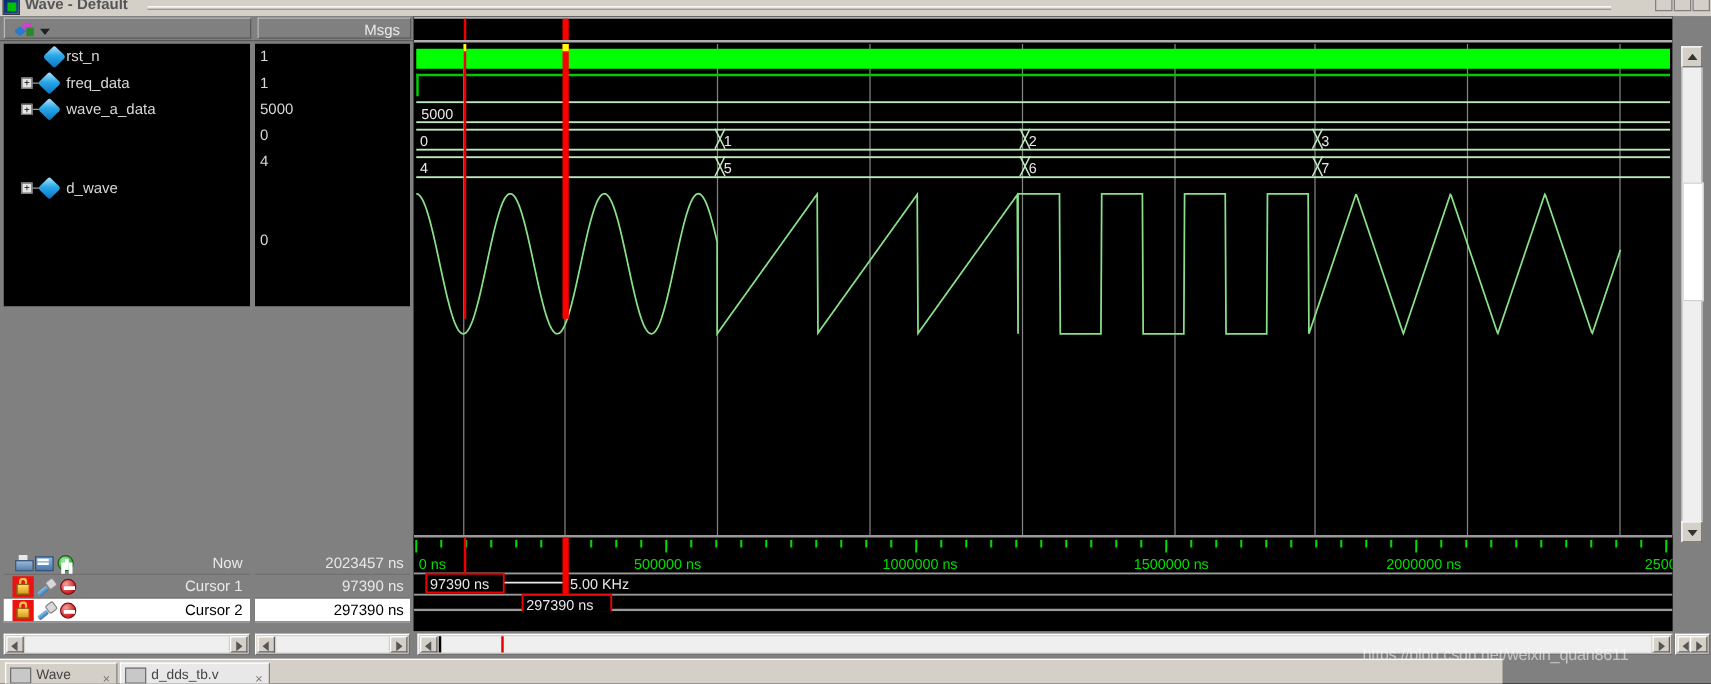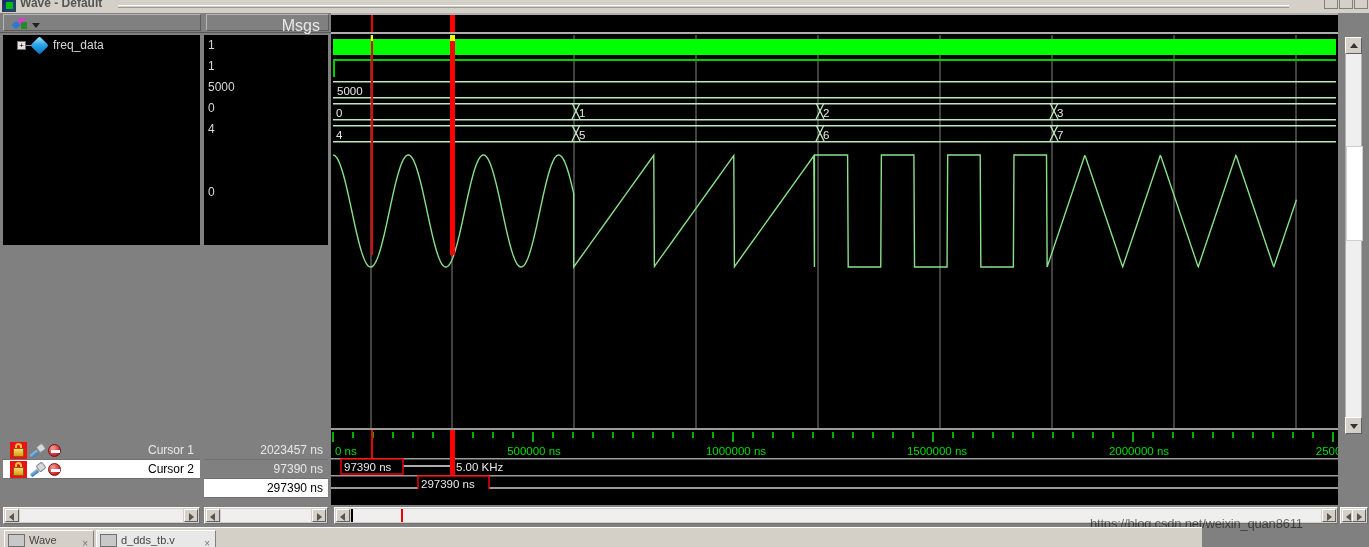--- a/index.html
+++ b/index.html
@@ -71,21 +71,21 @@
   #names-hdr-icon {
     position:absolute; left:8px; top:3px; width:16px; height:14px;
   }
   #names-hdr-caret {
     position:absolute; left:28px; top:8px;
     width:0;height:0;border-left:4px solid transparent;border-right:4px solid transparent;
     border-top:5px solid #202020;
   }
   #msgs-label {
     position:absolute; right:8px; top:2px;
-    font-size:16px; color:#e8e8e8;
+    font-size:12px; color:#e8e8e8;
   }
 
   
   .names-body {
     position:absolute; left:3px; top:22px; width:197px; height:210px;
     background:#000;
   }
   .vals-body {
     position:absolute; left:1px; top:22px; width:124px; height:210px;
     background:#000;
@@ -204,21 +204,21 @@
   .tab { position:absolute; top:2px; height:20px; background:#d4d0c8;
          border:1px solid #fff; border-right-color:#808080; border-bottom:none;
          font-size:11px; color:#444; padding-left:24px; line-height:19px; white-space:nowrap; }
   .tab .ticon { position:absolute; left:3px; top:3px; width:17px; height:13px;
          background:#c8c8c8; border:1px solid #707070; }
   .tab .tclose { position:absolute; right:5px; top:3px; font-size:10px; color:#777; }
 
   
   #watermark {
     position:absolute; left:1090px; top:516px;
-    font-size:13px; color:#000000; opacity:.55; white-space:nowrap;
+    font-size:13px; color:#ffffff; opacity:.55; white-space:nowrap;
     letter-spacing:-0.2px;
   }
 
   
   .vsb-btn { position:absolute; left:7px; width:17px; height:17px; background:#d4d0c8;
      border:1px solid #fff; border-right-color:#606060; border-bottom-color:#606060; }
   .vsb-btn::after{ content:''; position:absolute; left:4px; width:0;height:0;
      border-left:4px solid transparent; border-right:4px solid transparent; }
   .vsb-up{ top:24px; } .vsb-up::after{ top:5px; border-bottom:5px solid #333; }
   .vsb-dn{ top:404px; } .vsb-dn::after{ top:6px; border-top:5px solid #333; }
@@ -249,29 +249,51 @@
           <svg id="names-hdr-icon" viewBox="0 0 16 14">
             <rect x="6" y="0" width="7" height="7" fill="#cc44cc" transform="rotate(12 9 3)"></rect>
             <rect x="9" y="4" width="6" height="7" fill="#2a8a2a"></rect>
             <path d="M4 3 L9 7 L4 11 L-1 7 Z" fill="#2a7ad0"></path>
           </svg>
           <div id="names-hdr-caret"></div>
         </div>
       </div>
 
       <div class="names-body">
+        <div class="sigrow nochild">
+          <div class="diamond"></div>
+          <div class="lbl">rst_n</div>
+        </div>
         <div class="sigrow">
           <div class="plus"></div>
           <div class="dash"></div>
           <div class="diamond"></div>
           <div class="lbl">freq_data</div>
         </div>
+        <div class="sigrow">
+          <div class="plus"></div>
+          <div class="dash"></div>
+          <div class="diamond"></div>
+          <div class="lbl">wave_a_data</div>
+        </div>
+        <div class="sigrow tall">
+          <div class="plus"></div>
+          <div class="dash"></div>
+          <div class="diamond"></div>
+          <div class="lbl">d_wave</div>
+        </div>
       </div>
 
       <div class="cursor-panel">
+        <div class="crow">
+          <div class="ic ic-save"></div>
+          <div class="ic ic-load"></div>
+          <div class="ic ic-add"></div>
+          <div class="ctext">Now</div>
+        </div>
         <div class="crow">
           <div class="ic-lock ic">
               <span class="shackle"></span>
               <span class="body"></span>
             </div>
           <div class="ic ic-wrench"></div>
           <div class="ic ic-del"></div>
           <div class="ctext">Cursor 1</div>
         </div>
         <div class="crow sel">

